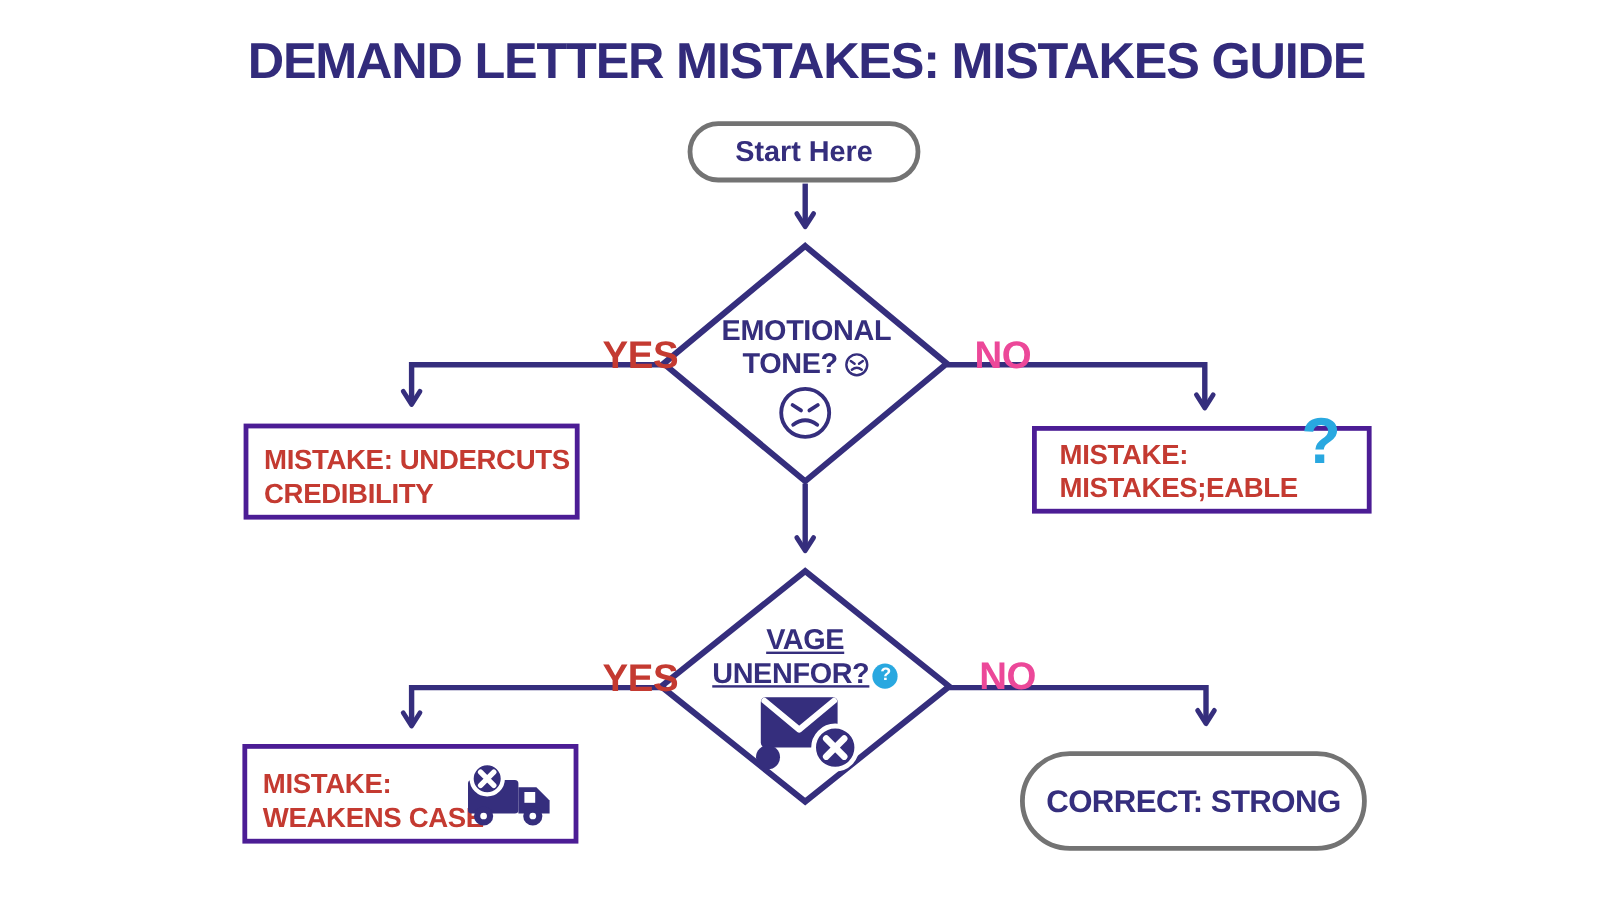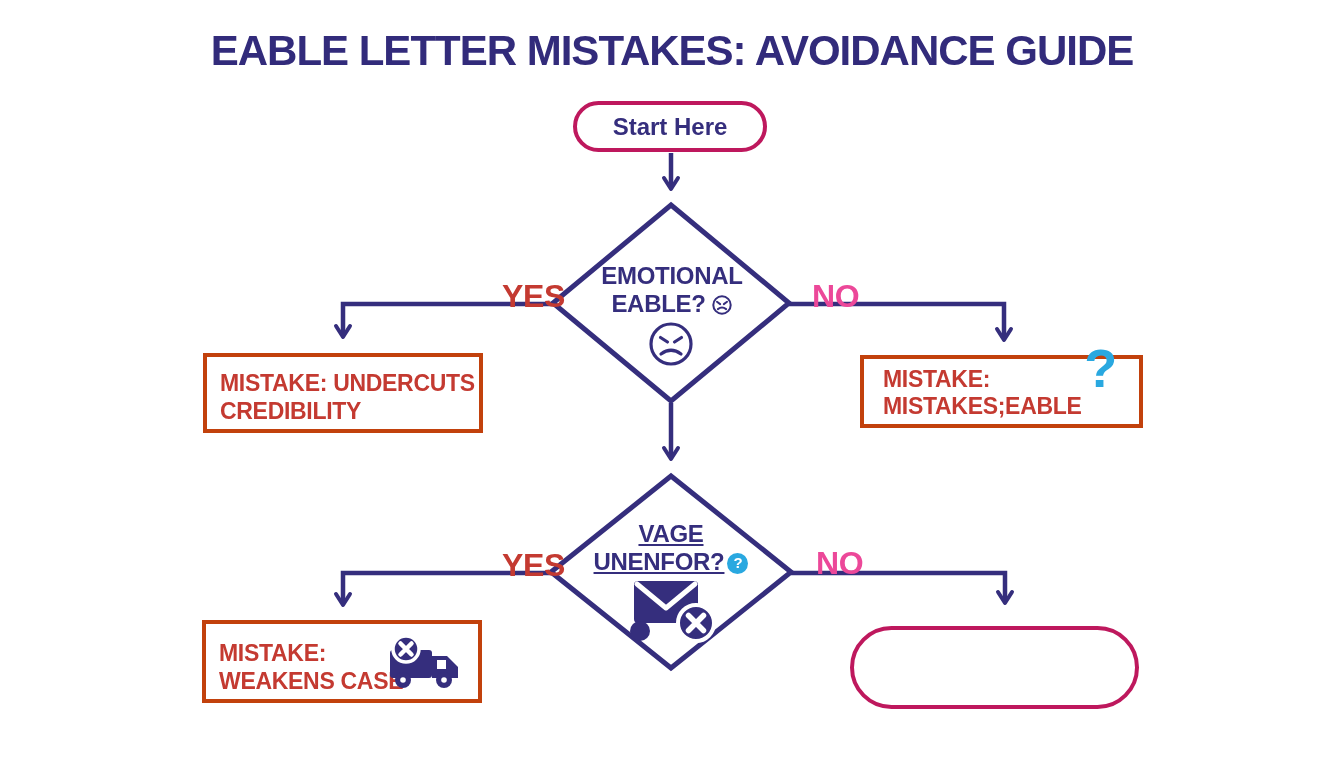--- a/index.html
+++ b/index.html
@@ -19,36 +19,36 @@
     top: 27px; left: 0; width: 100%;
     text-align: center;
     font-size: 42px;
     letter-spacing: -1px;
     color: #322b7b;
   }
 
   .pill {
     position: absolute;
     box-sizing: border-box;
-    border: 4px solid #be185d;
+    border: 4px solid #737373;
     color: #352e7d;
     display: flex;
     flex-direction: column;
     align-items: center;
     justify-content: center;
     text-align: center;
     background: #ffffff;
   }
   .pill.start { left: 573px; top: 101px; width: 194px; height: 51px; border-radius: 30px; font-size: 24px; }
   .pill.correct { left: 850px; top: 626px; width: 289px; height: 83px; border-radius: 42px; font-size: 26px; line-height: 30px; letter-spacing: -0.5px; }
 
   .redbox {
     position: absolute;
     box-sizing: border-box;
-    border: 4px solid #c2410c;
+    border: 4px solid #4c1d95;
     color: #c43a31;
     font-size: 23px;
     line-height: 28px;
     letter-spacing: -0.3px;
     background: #ffffff;
   }
   .redbox.b1 { left: 203px; top: 353px; width: 280px; height: 80px; padding: 12px 0 0 13px; }
   .redbox.b2 { left: 860px; top: 355px; width: 283px; height: 73px; padding: 7px 0 0 19px; line-height: 27px; }
   .redbox.b3 { left: 202px; top: 620px; width: 280px; height: 83px; padding: 15px 0 0 13px; }
 
@@ -114,29 +114,29 @@
     <path d="M671,403 L671,458" fill="none" stroke="#352e7d" stroke-width="4.5" marker-end="url(#arw)"></path>
     <path d="M553,304 L343,304 L343,336" fill="none" stroke="#352e7d" stroke-width="4.5" marker-end="url(#arw)"></path>
     <path d="M789,304 L1004,304 L1004,339" fill="none" stroke="#352e7d" stroke-width="4.5" marker-end="url(#arw)"></path>
     <path d="M551,573 L343,573 L343,604" fill="none" stroke="#352e7d" stroke-width="4.5" marker-end="url(#arw)"></path>
     <path d="M791,573 L1005,573 L1005,602" fill="none" stroke="#352e7d" stroke-width="4.5" marker-end="url(#arw)"></path>
 
     <polygon points="671,205 789,303 671,401 553,303" fill="#ffffff" stroke="#352e7d" stroke-width="5"></polygon>
     <polygon points="671,476 791,572 671,668 551,572" fill="#ffffff" stroke="#352e7d" stroke-width="5"></polygon>
   </svg>
 
-  <div class="title">EABLE LETTER MISTAKES: AVOIDANCE GUIDE</div>
+  <div class="title">DEMAND LETTER MISTAKES: MISTAKES GUIDE</div>
 
   <div class="pill start">
     <span>Start Here</span>
   </div>
 
   <div class="dtext d1">
     <div class="dline">EMOTIONAL</div>
-    <div class="dline"><span>EABLE?</span><svg class="inline-icon" width="22" height="22" viewBox="0 0 24 24">
+    <div class="dline"><span>TONE?</span><svg class="inline-icon" width="22" height="22" viewBox="0 0 24 24">
           <circle cx="12" cy="12" r="9.5" fill="none" stroke="#352e7d" stroke-width="2.2"></circle>
           <path d="M6.5,8.5 L10,11" stroke="#352e7d" stroke-width="2.2" stroke-linecap="round" fill="none"></path>
           <path d="M17.5,8.5 L14,11" stroke="#352e7d" stroke-width="2.2" stroke-linecap="round" fill="none"></path>
           <path d="M7.5,16.5 Q12,13 16.5,16.5" stroke="#352e7d" stroke-width="2.2" stroke-linecap="round" fill="none"></path>
         </svg></div>
   </div>
 
   <svg class="icon-abs angry-large" width="48" height="48" viewBox="0 0 48 48">
     <circle cx="24" cy="24" r="20" fill="none" stroke="#352e7d" stroke-width="3.2"></circle>
     <path d="M13.5,17.5 L20.5,22" stroke="#352e7d" stroke-width="3.2" stroke-linecap="round" fill="none"></path>
@@ -186,15 +186,16 @@
       <circle cx="17" cy="46" r="8" fill="#352e7d"></circle>
       <circle cx="17" cy="46" r="2.8" fill="#ffffff"></circle>
       <circle cx="58" cy="46" r="8" fill="#352e7d"></circle>
       <circle cx="58" cy="46" r="2.8" fill="#ffffff"></circle>
       <circle cx="20" cy="15" r="13" fill="#352e7d" stroke="#ffffff" stroke-width="3.5"></circle>
       <path d="M14.5,9.5 L25.5,20.5 M25.5,9.5 L14.5,20.5" stroke="#ffffff" stroke-width="4.5" stroke-linecap="round"></path>
     </svg>
   </div>
 
   <div class="pill correct">
+    <div>CORRECT: STRONG</div>
   </div>
 
 </div>
 
 </body></html>

